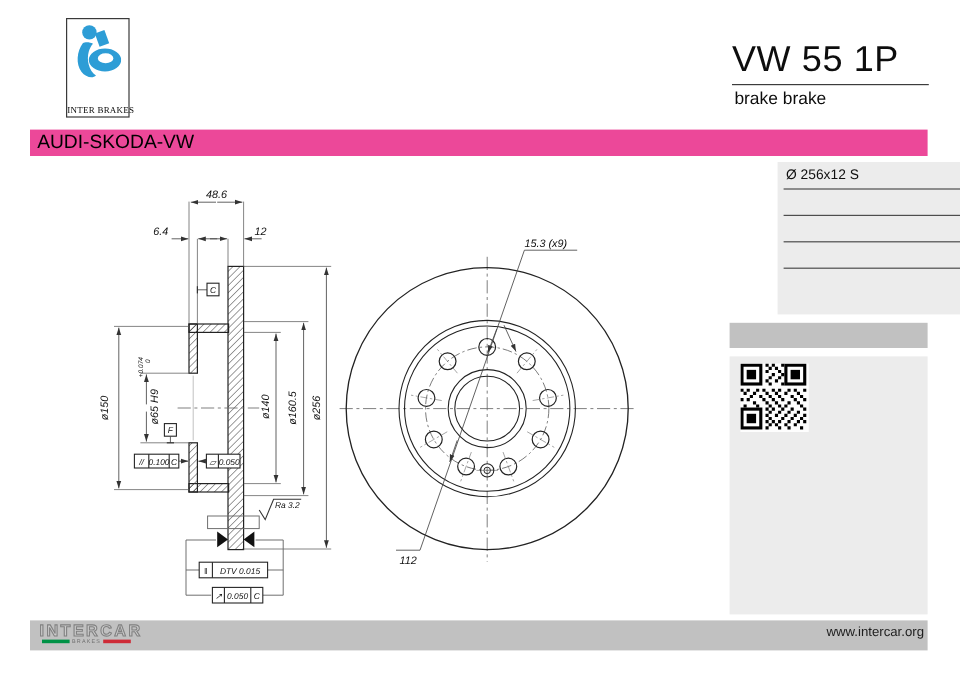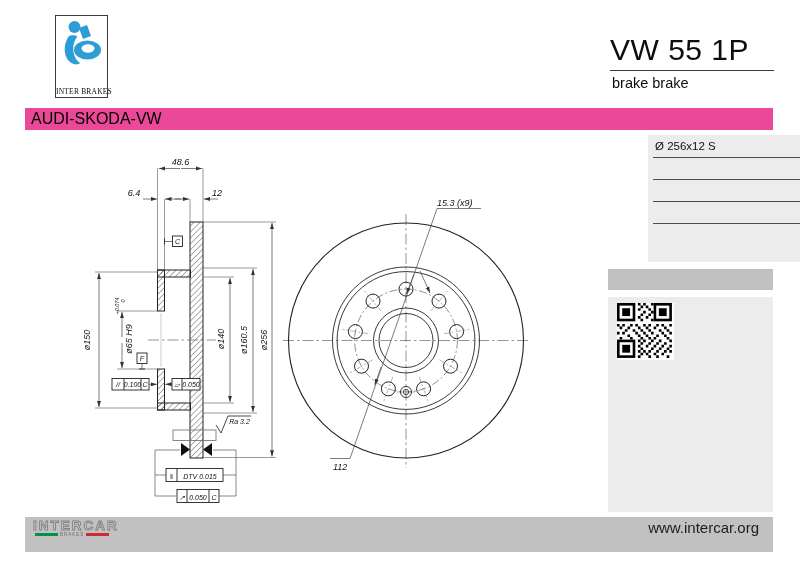--- a/index.html
+++ b/index.html
@@ -16,29 +16,29 @@
   #app-bar{left:25px;top:108px;width:748px;height:22px;background:#ec4899;}
   #app-bar span{display:block;padding-left:6px;line-height:22px;font-size:16px;color:#000;}
   
   #spec-box{left:608px;top:135px;width:165px;height:127px;background:#ececec;padding-top:1px;box-sizing:border-box;margin-left:40px;}
   .spec-row{height:21px;line-height:20px;margin:0 5px;border-bottom:1px solid #4d4d4d;
     font-size:11.5px;color:#111;padding-left:2px;}
   #divider-bar{left:608px;top:269px;width:165px;height:21px;background:#c1c1c1;}
   #qr-box{left:608px;top:297px;width:165px;height:215px;background:#ececec;}
   #qr-box svg{position:absolute;left:9px;top:6px;}
   
-  #footer-bar{left:25px;top:517px;width:748px;height:35px;background:#c1c1c1;}
+  #footer-bar{left:25px;top:517px;width:748px;height:25px;background:#c1c1c1;}
   #footer-logo{position:absolute;left:8px;top:0px;line-height:17px;
     font-size:13.5px;font-weight:700;letter-spacing:2px;color:#cccccc;
     -webkit-text-stroke:0.9px #818181;}
   #footer-flag{position:absolute;left:10px;top:15.5px;display:flex;align-items:center;height:4px;}
   #footer-flag .g{width:23px;height:3px;background:#009246;}
   #footer-flag .r{width:23px;height:3px;background:#ce2b37;}
   #footer-flag .t{font-size:4.5px;letter-spacing:1px;color:#6f6f6f;padding:0 2px;line-height:4px;}
-  #website{position:absolute;right:14px;top:0;line-height:21px;font-size:15px;color:#1d1d1d;margin-left:24px;}
+  #website{position:absolute;right:3px;top:0;line-height:21px;font-size:11px;color:#1d1d1d;margin-left:24px;}
   
   #drawing{left:0;top:0;}
   text.dim{font-family:"Liberation Sans",sans-serif;font-style:italic;font-size:9px;fill:#111;}
   text.sm{font-family:"Liberation Sans",sans-serif;font-style:italic;font-size:7px;fill:#111;}
   text.xs{font-family:"Liberation Sans",sans-serif;font-style:italic;font-size:5.5px;fill:#111;}
   .thin{stroke:#555;stroke-width:.6;fill:none;}
   .dimln{stroke:#444;stroke-width:.7;fill:none;}
   .prof{stroke:#222;stroke-width:1;}
   .cl{stroke:#666;stroke-width:.7;fill:none;stroke-dasharray:11 3 2.5 3;}
 </style>

